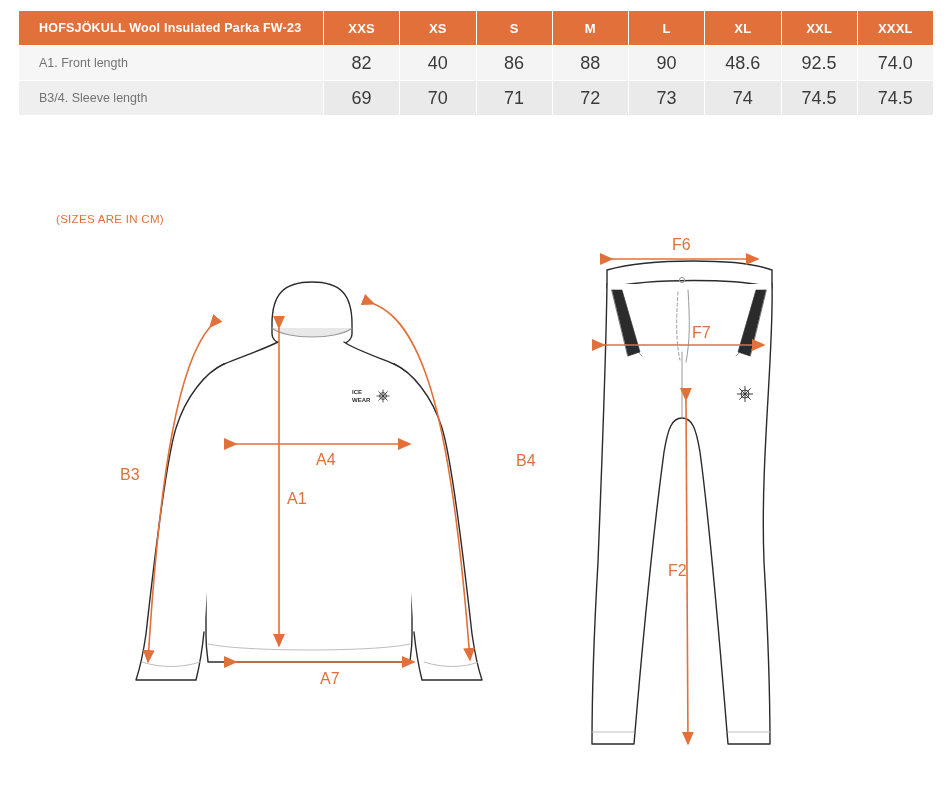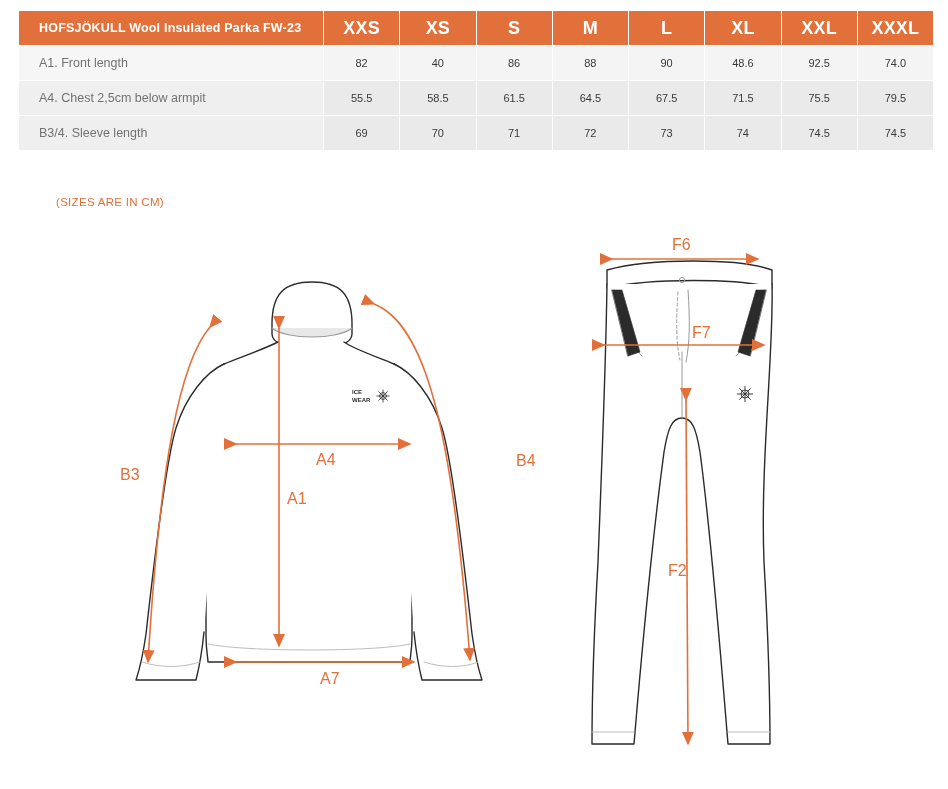--- a/index.html
+++ b/index.html
@@ -25,32 +25,32 @@
   .size-table {
     position: absolute;
     left: 18px;
     top: 10px;
     width: 916px;
     border-collapse: collapse;
     table-layout: fixed;
   }
   .size-table th, .size-table td {
     border: 1px solid #ffffff;
-    font-size: 11px;
+    font-size: 18px;
     font-weight: normal;
     padding: 0;
     height: 34px;
     text-align: center;
     vertical-align: middle;
   }
   .size-table thead th {
     background: #e2703a;
     color: #ffffff;
     font-weight: bold;
-    font-size: 18px;
+    font-size: 13px;
     letter-spacing: .2px;
   }
   .size-table thead th.label-col {
     text-align: left;
     padding-left: 20px;
     font-size: 12.5px;
   }
   .size-table tbody td.label-col {
     text-align: left;
     padding-left: 20px;
@@ -67,21 +67,21 @@
   .size-table tbody tr.even td.label-col {
     background: #f6f6f6;
   }
   .size-table tbody tr.even td.label-col {
     background: #efefef;
   }
 
   .units-note {
     position: absolute;
     left: 56px;
-    top: 196px;
+    top: 213px;
     font-size: 11.5px;
     color: #e2703a;
     letter-spacing: .3px;
   }
 
   
   .diagrams {
     position: absolute;
     left: 0;
     top: 232px;
@@ -139,31 +139,20 @@
         <td>82</td>
         <td>40</td>
         <td>86</td>
         <td>88</td>
         <td>90</td>
         <td>48.6</td>
         <td>92.5</td>
         <td>74.0</td>
       </tr>
       <tr class="even">
-        <td class="label-col">A4. Chest 2,5cm below armpit</td>
-        <td>55.5</td>
-        <td>58.5</td>
-        <td>61.5</td>
-        <td>64.5</td>
-        <td>67.5</td>
-        <td>71.5</td>
-        <td>75.5</td>
-        <td>79.5</td>
-      </tr>
-      <tr class="even">
         <td class="label-col">B3/4. Sleeve length</td>
         <td>69</td>
         <td>70</td>
         <td>71</td>
         <td>72</td>
         <td>73</td>
         <td>74</td>
         <td>74.5</td>
         <td>74.5</td>
       </tr>

